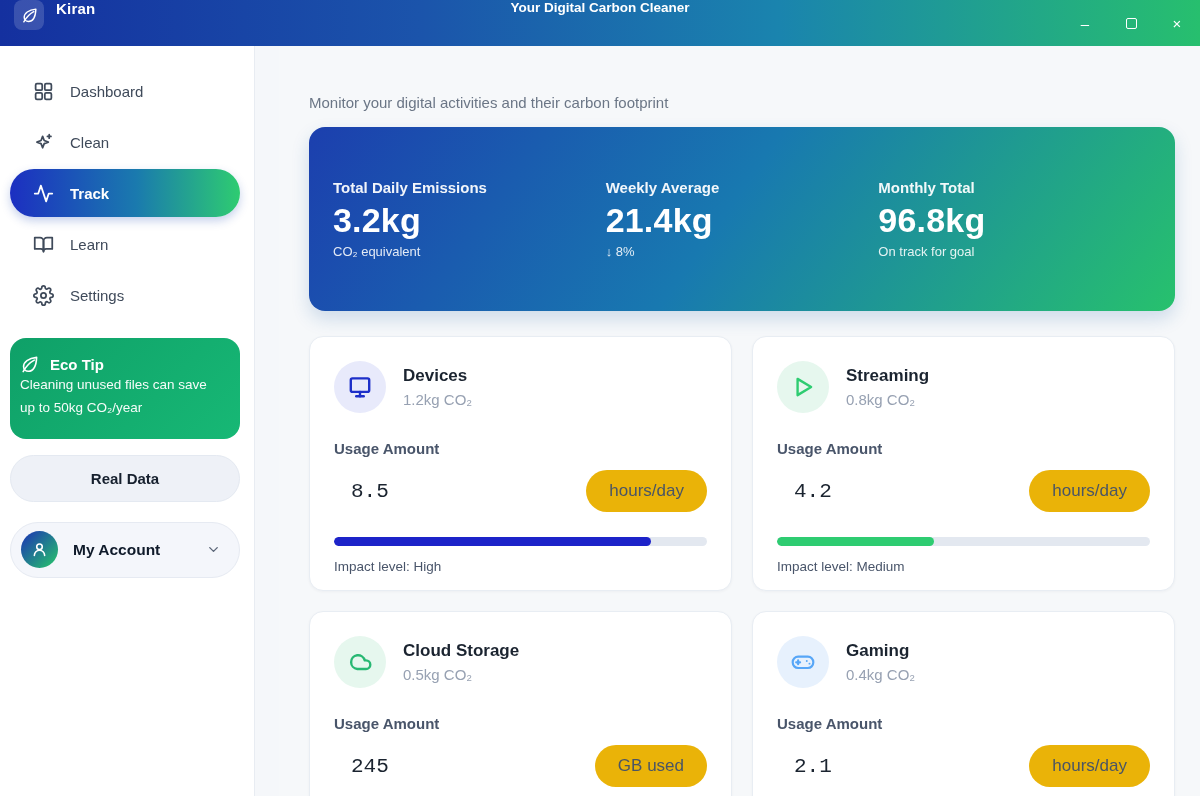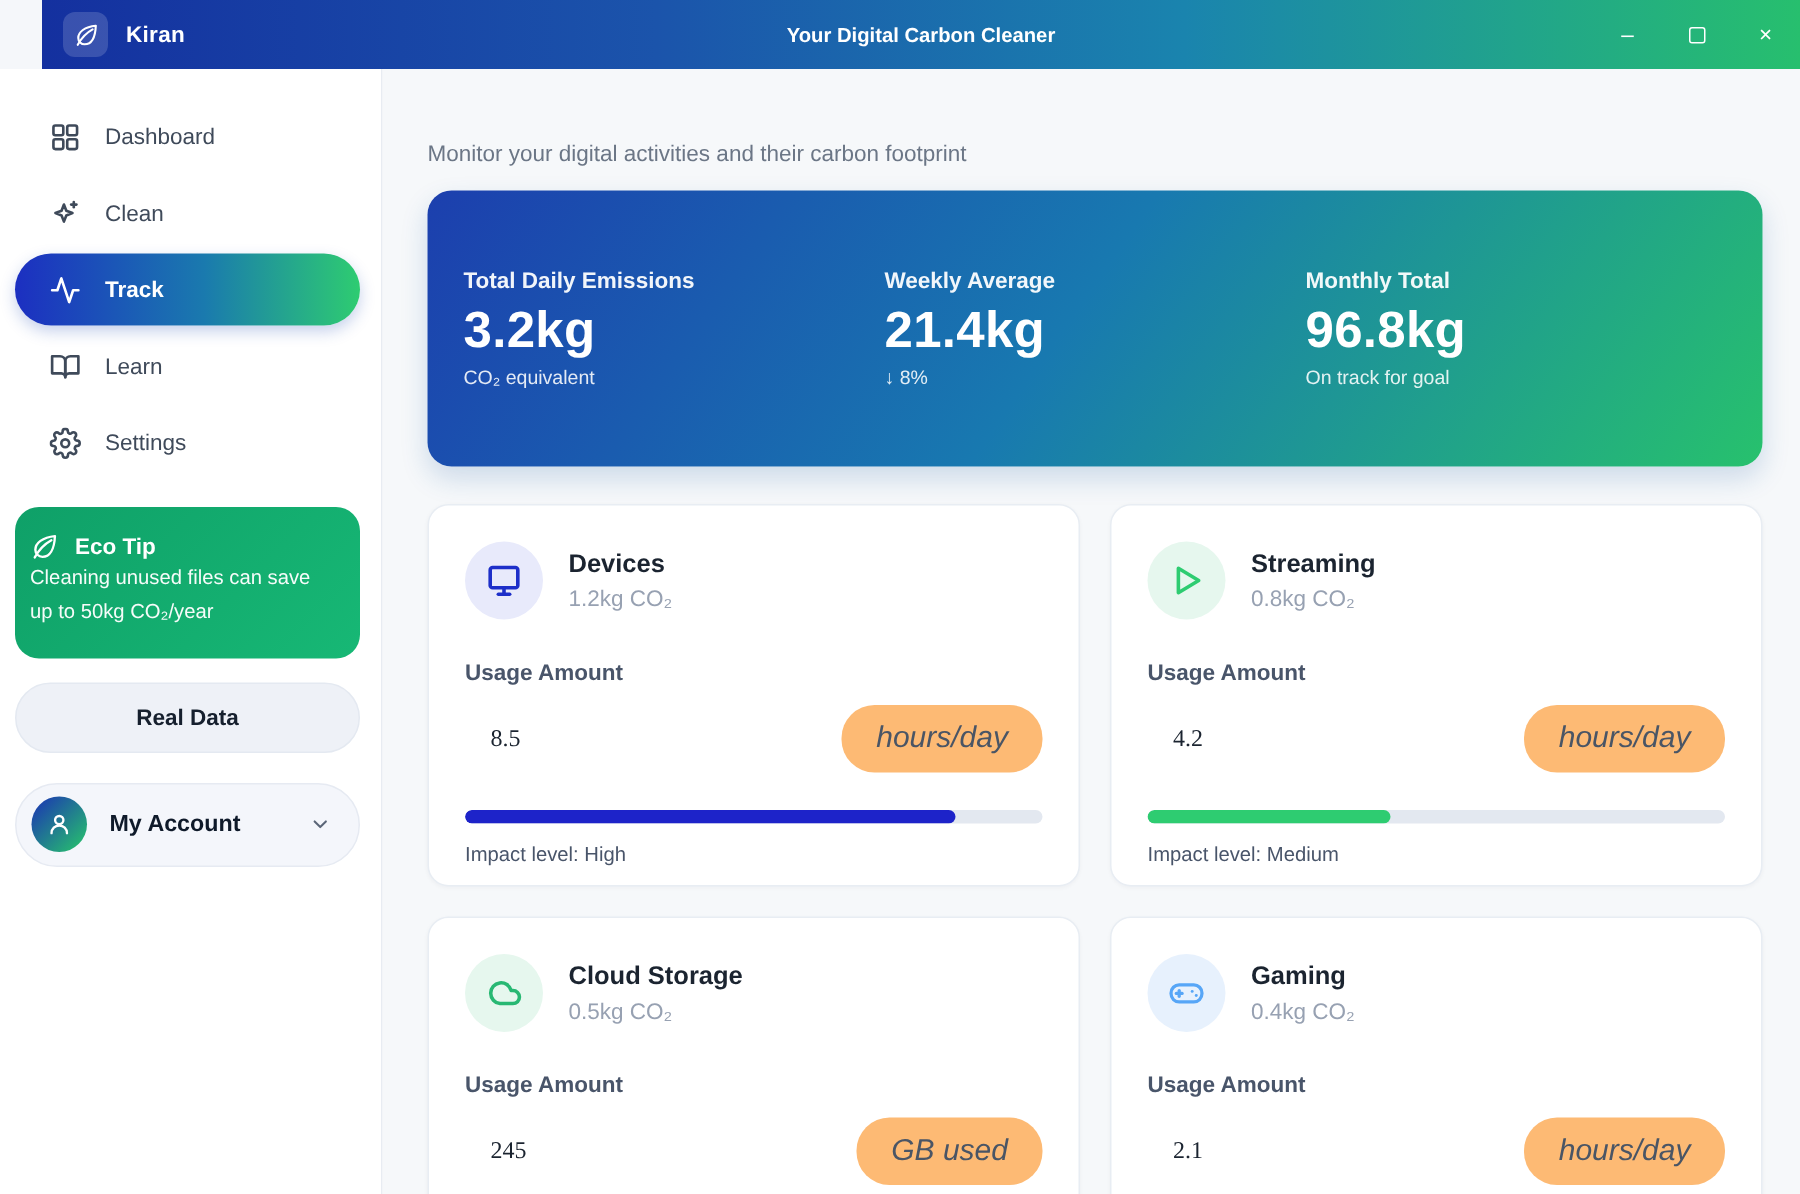--- a/index.html
+++ b/index.html
@@ -1,30 +1,30 @@
 <!DOCTYPE html>
 <html><head>
 <meta charset="utf-8">
 <style>
   * { margin:0; padding:0; box-sizing:border-box; }
   html,body { width:1200px; height:796px; font-family:"Liberation Sans","DejaVu Sans",sans-serif; background:#f5f7fa; overflow:hidden; }
   .window { width:1200px; height:796px; display:flex; flex-direction:column; overflow:hidden; }
 
   
-  .titlebar { height:46px; flex:0 0 46px; display:flex; align-items:center; padding:0 0 0 14px; position:relative;
-    background:linear-gradient(90deg,#14309f 0%,#1b54ab 35%,#1a84ae 65%,#27bf6e 100%); color:#fff;margin-left:28px; }
+  .titlebar { height:46px; flex:0 0 46px; display:flex; align-items:flex-start; padding:0 0 0 14px; position:relative;
+    background:linear-gradient(90deg,#14309f 0%,#1b54ab 35%,#1a84ae 65%,#27bf6e 100%); color:#fff; }
   .logo-box { width:30px; height:30px; border-radius:8px; background:rgba(255,255,255,.16); display:flex; align-items:center; justify-content:center; }
   .app-name { font-size:15px; font-weight:700; margin-left:12px; letter-spacing:.2px; }
   .window-title { position:absolute; left:0; right:0; text-align:center; font-size:13.5px; font-weight:600; pointer-events:none; }
   .win-controls { margin-left:auto; display:flex; height:100%; }
   .win-btn { width:46px; height:100%; display:flex; align-items:center; justify-content:center; font-size:15px; color:#fff; cursor:pointer; background:transparent; border:none; }
   .maximize-glyph { width:11px; height:11px; border:1.5px solid #fff; border-radius:2px; }
 
   
-  .shell { flex:1; display:flex; min-height:0; }
+  .shell { flex:1; display:flex; min-height:0;gap:24px; }
 
   
   .sidebar { width:255px; flex:0 0 255px; background:#ffffff; border-right:1px solid #e8ecf2; padding:21px 14px 0 10px; display:flex; flex-direction:column; }
   .nav-item { height:48px; flex:0 0 48px; margin-bottom:3px; border-radius:24px; display:flex; align-items:center; gap:16px; padding:0 12px 0 23px; font-size:15px; font-weight:500; color:#3f4a5a; cursor:pointer; }
   .nav-item svg { flex:0 0 auto; }
   .nav-item.active { background:linear-gradient(90deg,#1c2fc1 0%,#1a7aae 55%,#2ecc71 100%); color:#fff; font-weight:700; box-shadow:0 4px 10px rgba(28,70,180,.25); }
 
   .eco-tip { margin-top:16px; border-radius:16px; padding:17px 18px 19px 10px; color:#fff;
     background:linear-gradient(135deg,#0fa068 0%,#17b875 100%); }
   .eco-head { display:flex; align-items:center; gap:11px; font-size:15px; font-weight:700; }
@@ -59,22 +59,22 @@
   .card.devices .icon-circle { background:#e8eafb; color:#1d2fc9; }
   .card.streaming .icon-circle { background:#e6f7ee; color:#2ecc71; }
   .card.cloud .icon-circle { background:#e6f7ee; color:#27b express; }
   .card.cloud .icon-circle { background:#e6f7ee; color:#27b express; }
   .card.cloud .icon-circle { background:#e6f7ee; color:#28b873; }
   .card.gaming .icon-circle { background:#e7f1fd; color:#57a6f7; }
   .card-title { font-size:17px; font-weight:600; color:#1b2430; }
   .card-sub { font-size:15px; color:#97a1b2; margin-top:5px; }
   .usage-label { margin-top:27px; font-size:15px; font-weight:600; color:#49556a; }
   .usage-row { margin-top:13px; display:flex; align-items:center; justify-content:space-between; }
-  .usage-input { border:none; outline:none; background:transparent; font-family:Liberation Serif, serif; font-size:16px; color:#1b2430; padding-left:17px; width:120px; }
-  .unit-pill { background:#fdba74; border-radius:22px; padding:11px 23px; font-size:20px; color:#4a5565;font-style:italic; }
+  .usage-input { border:none; outline:none; background:transparent; font-family:Liberation Mono, monospace; font-size:21px; color:#1b2430; padding-left:17px; width:120px; }
+  .unit-pill { background:#eab308; border-radius:22px; padding:11px 23px; font-size:17px; color:#4a5565; }
   .progress-track { margin-top:25px; height:9px; border-radius:6px; background:#e3e8f0; overflow:hidden; }
   .progress-fill { height:100%; border-radius:6px; }
   .impact { margin-top:13px; font-size:13.5px; color:#49556a; }
 </style>
 </head>
 <body>
 
 <div class="window">
 
   <div class="titlebar">

